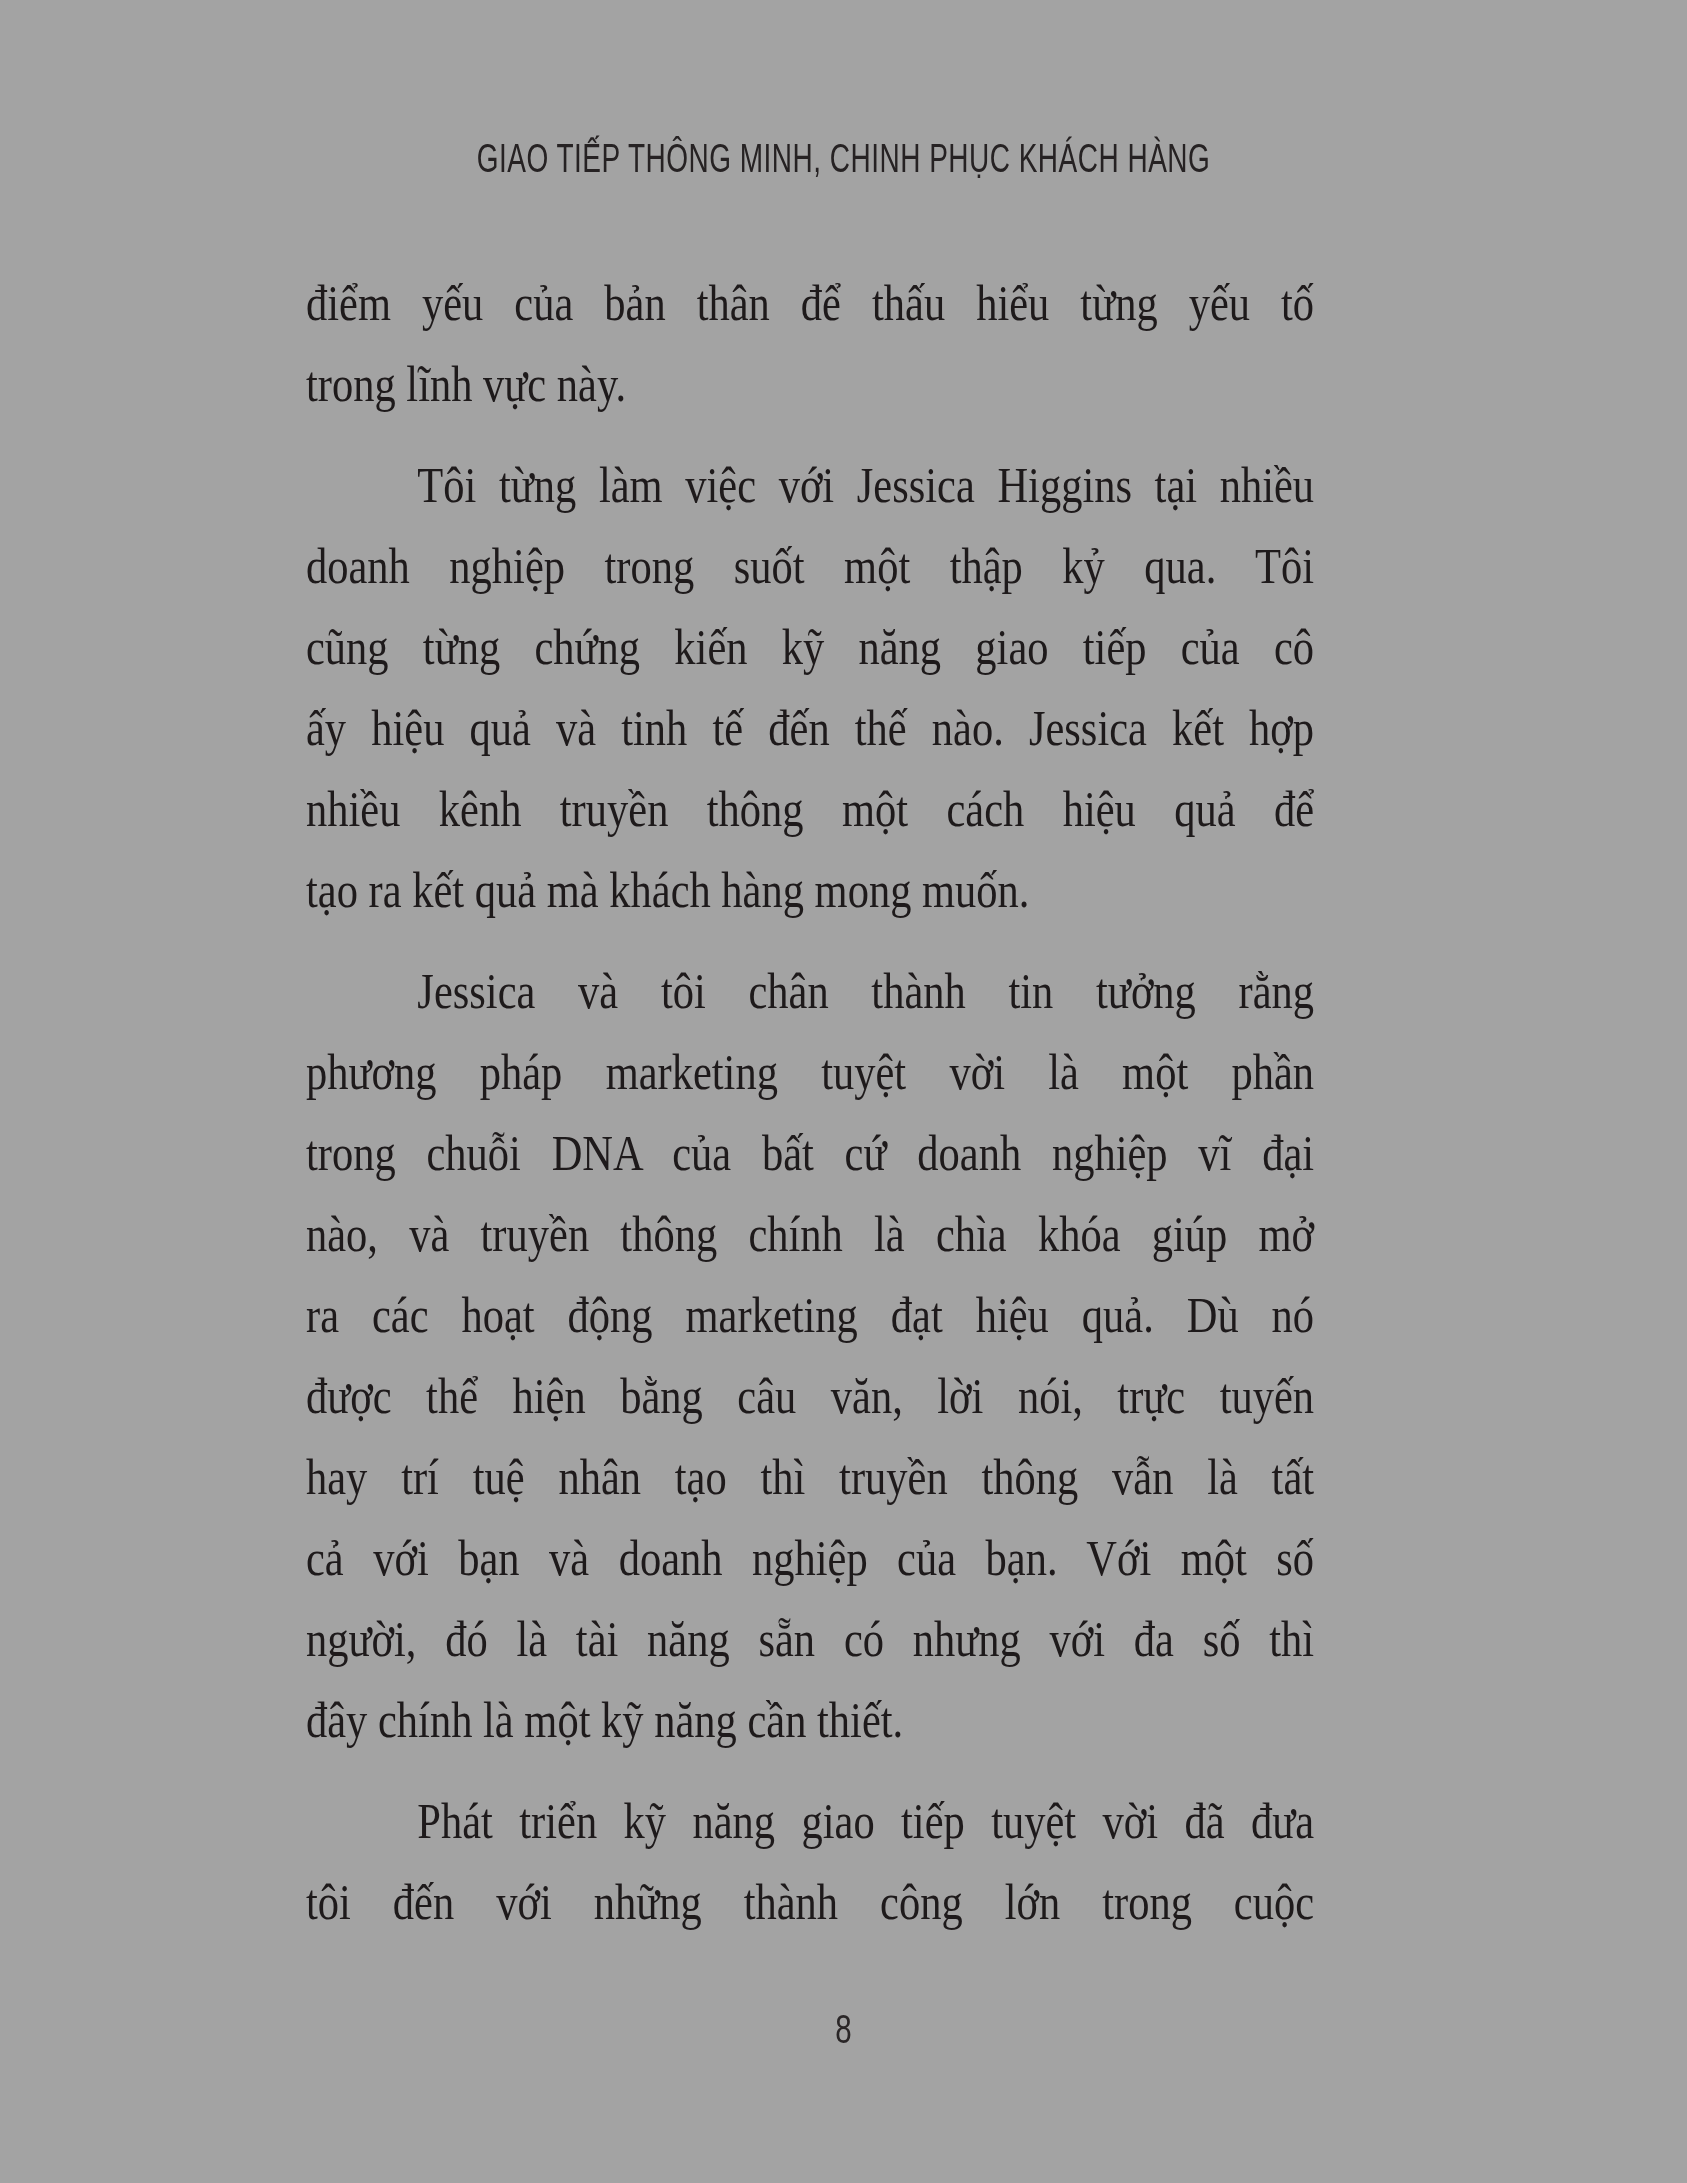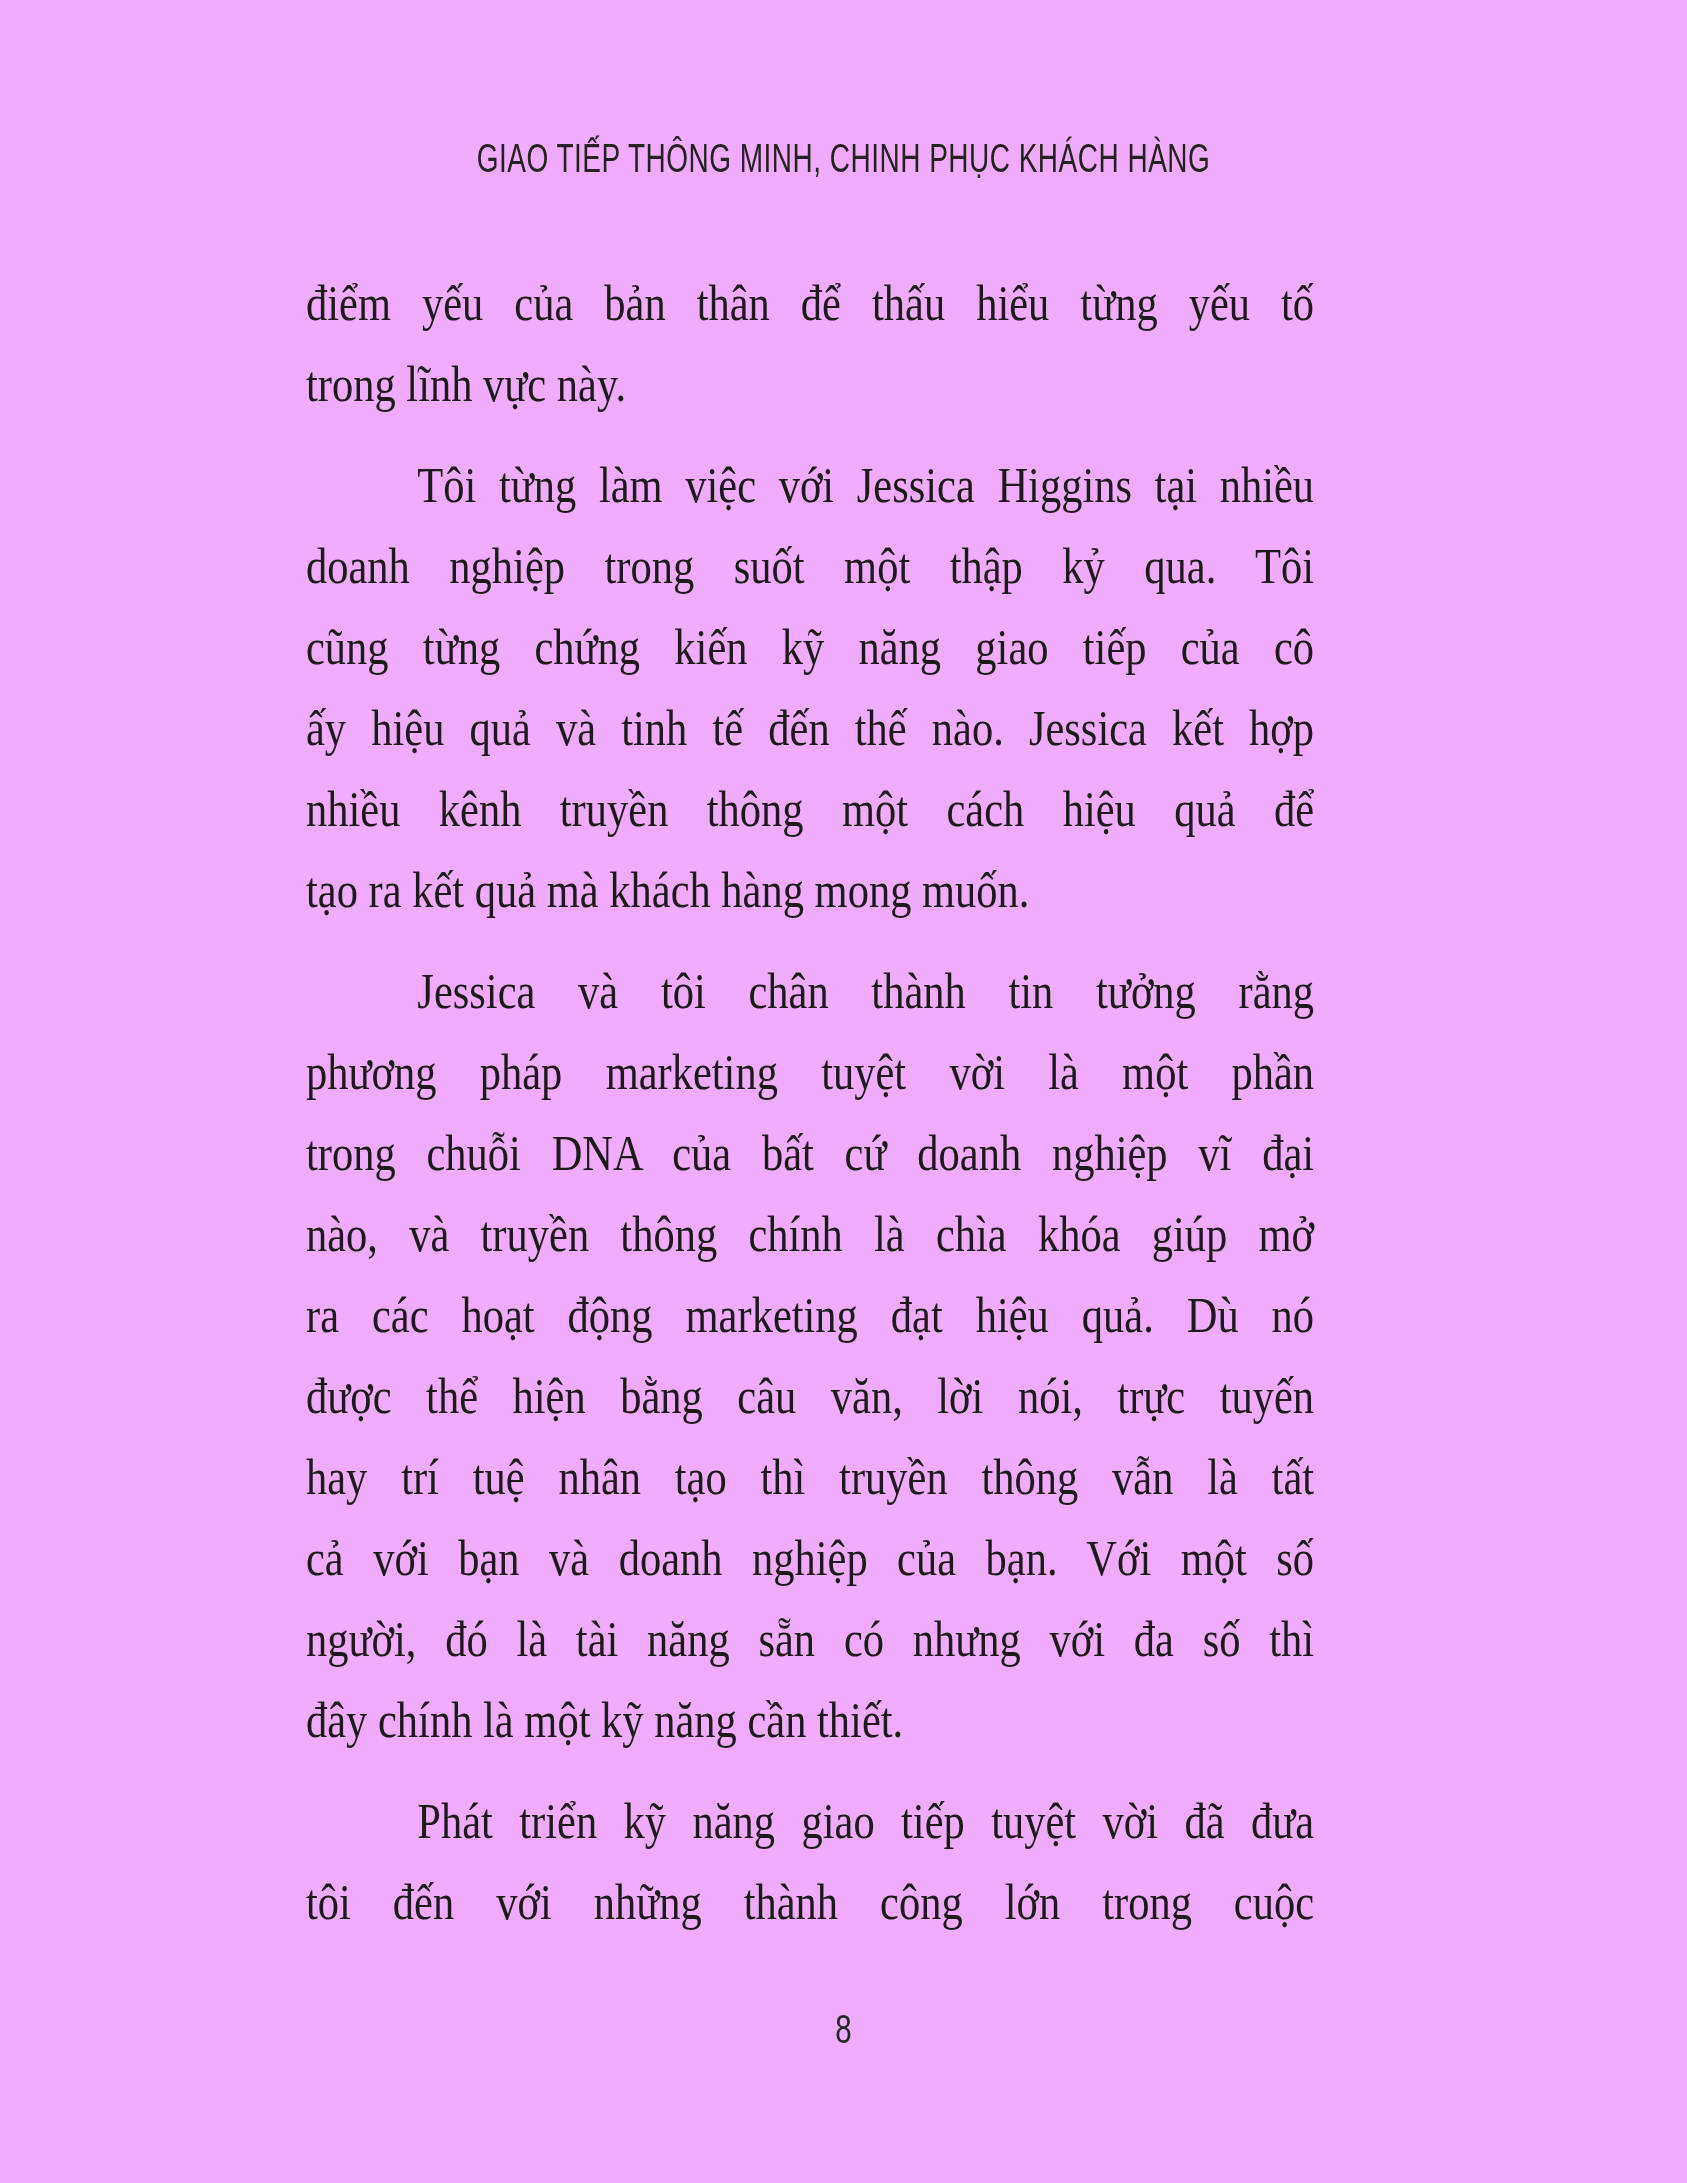--- a/index.html
+++ b/index.html
@@ -4,21 +4,21 @@
 <style>
   html, body {
     margin: 0;
     padding: 0;
     background: #ffffff;
   }
   .page {
     position: relative;
     width: 1687px;
     height: 2183px;
-    background: #f0abfc;
+    background: #a3a3a3;
     overflow: hidden;
     font-family: "Liberation Serif", "DejaVu Serif", serif;
     color: #201c1d;
   }
 
   
   .running-header {
     position: absolute;
     top: 138px;
     left: 0;

